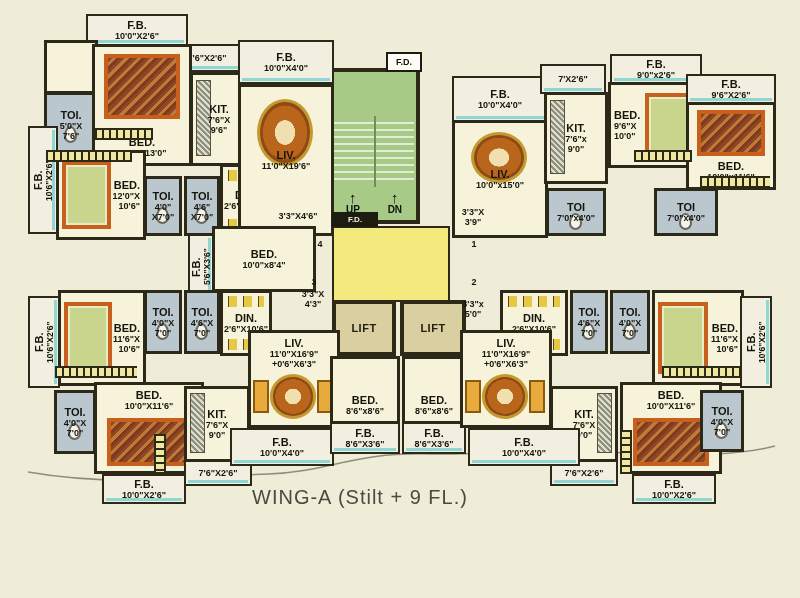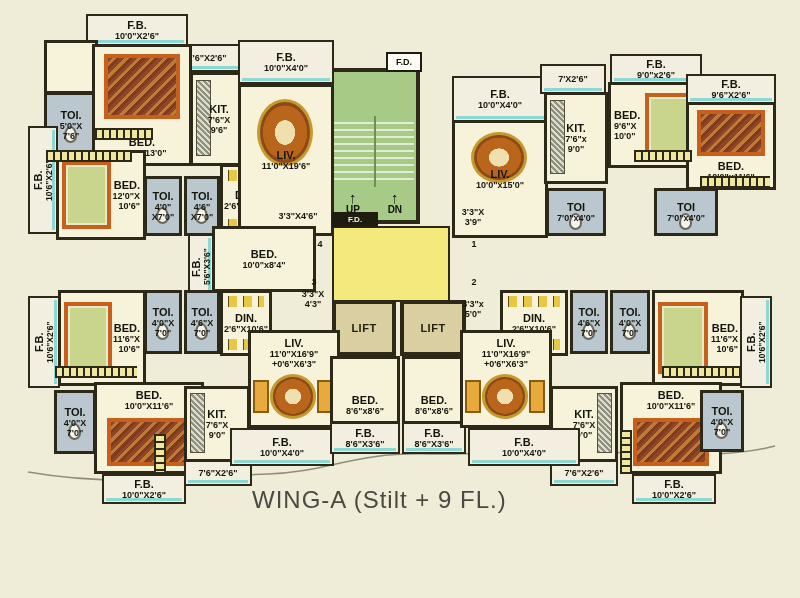--- a/index.html
+++ b/index.html
@@ -59,21 +59,21 @@
   .sa{display:flex;flex-direction:column;align-items:center;color:#111;font-weight:bold;font-size:10px;}
   .sa .ar{font-size:15px;line-height:13px;}
   .fd{position:absolute;box-sizing:border-box;border:2.5px solid #1e1b10;background:#fdfcf6;color:#15130a;
       font-weight:bold;font-size:9px;display:flex;align-items:center;justify-content:center;z-index:5;}
   .fd.dark{background:#1e1b10;color:#f5f2e0;font-size:8px;}
   .lift{position:absolute;box-sizing:border-box;border:4px solid #2c2918;background:#dacfa0;
       display:flex;align-items:center;justify-content:center;font-weight:bold;font-size:11px;
       letter-spacing:.5px;color:#232012;z-index:2;}
   .txt{position:absolute;z-index:6;display:flex;flex-direction:column;align-items:center;
       justify-content:center;font-weight:bold;font-size:9px;line-height:1.1;color:#15150c;text-align:center;}
-  .title{position:absolute;font-size:24px;color:#4a4a40;letter-spacing:1px;z-index:6;}
+  .title{position:absolute;font-size:20px;color:#4a4a40;letter-spacing:1px;z-index:6;}
 </style>
 </head>
 <body>
 
 <div id="plan">
   <svg class="curve" viewBox="0 0 800 598" width="800" height="598">
     <path d="M28,472 C120,488 200,476 268,474 C330,472 350,452 430,454 C480,455 520,450 600,452 C680,454 730,458 775,446" fill="none" stroke="#85826f" stroke-width="1.5" opacity="0.9"></path>
   </svg>
 
   <div class="lobby" id="lobby" style="left: 332px; top: 226px; width: 118px; height: 76px;"></div>

